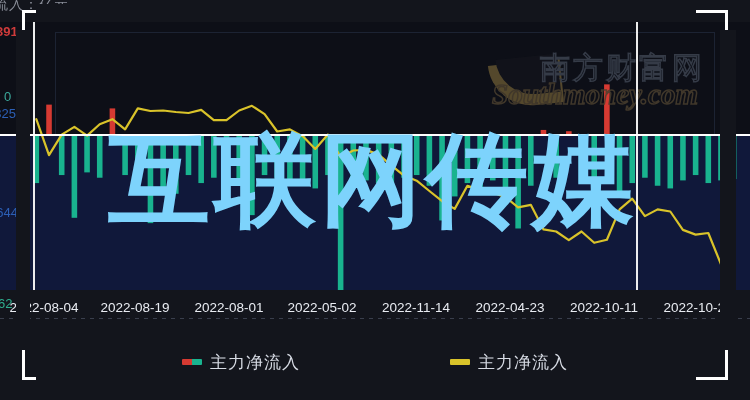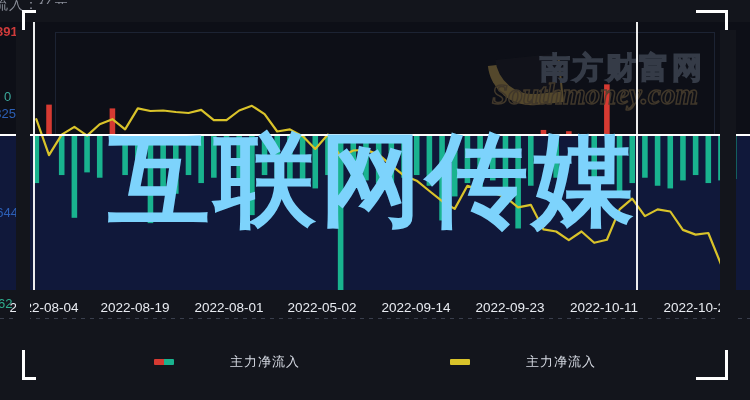--- a/index.html
+++ b/index.html
@@ -52,26 +52,26 @@
   .xaxis-dash{position:absolute;left:0;top:28px;width:750px;height:1px;
      background:repeating-linear-gradient(to right,#3a3f4d 0 4px,transparent 4px 9px);}
 
   
   .legend{position:absolute;left:0;top:348px;width:750px;height:28px;z-index:30;
           display:flex;justify-content:center;align-items:center;gap:150px;}
   .legend-item{display:flex;align-items:center;gap:8px;}
   .legend-mark{width:20px;height:6px;border-radius:1px;position:relative;}
   .legend-mark.dual{background:linear-gradient(to right,#d63a32 0 50%,#19b38f 50% 100%);}
   .legend-mark.yellow{background:#d9c32a;}
-  .legend-text{font-size:13px;color:#d7dbe4;letter-spacing:1px;white-space:nowrap;margin-left:48px;}
+  .legend-text{font-size:17px;color:#d7dbe4;letter-spacing:1px;white-space:nowrap;}
 
   
   .watermark{position:absolute;left:490px;top:26px;width:256px;height:76px;z-index:9;opacity:.85;}
   .wm-cn{position:absolute;left:50px;top:0px;font-size:30px;letter-spacing:3px;color:transparent;
-     -webkit-text-stroke:1.5px #3c4350;white-space:nowrap;font-weight:bold;}
+     -webkit-text-stroke:1.5px #3c4350;white-space:nowrap;font-weight:normal;}
   .wm-en{position:absolute;left:2px;top:30px;font-size:29px;font-style:italic;font-weight:bold;
      color:transparent;-webkit-text-stroke:1.5px #4a3f2e;white-space:nowrap;
      font-family:"Liberation Serif","DejaVu Serif",serif;}
   .wm-swoosh{position:absolute;left:0px;top:14px;width:72px;height:44px;
      background:#6b5a34;border-radius:0 0 0 70px;transform:rotate(-6deg);opacity:.9;}
   .wm-swoosh:after{content:"";position:absolute;left:8px;top:-5px;width:62px;height:38px;
      background:#13151c;border-radius:0 0 0 60px;}
 
   
   .big-title{position:absolute;left:0;top:126px;width:746px;text-align:center;z-index:35;
@@ -171,22 +171,22 @@
   <div class="ylab b1">-325</div>
   <div class="ylab b2">-644</div>
   <div class="ylab g2">62</div>
 
   <div class="xaxis">
     <div class="xaxis-dash"></div>
     <div class="xtick" style="left:44px">2022-08-04</div>
     <div class="xtick" style="left:135px">2022-08-19</div>
     <div class="xtick" style="left:229px">2022-08-01</div>
     <div class="xtick" style="left:322px">2022-05-02</div>
-    <div class="xtick" style="left:416px">2022-09-14</div>
-    <div class="xtick" style="left:510px">2022-09-23</div>
+    <div class="xtick" style="left:416px">2022-11-14</div>
+    <div class="xtick" style="left:510px">2022-04-23</div>
     <div class="xtick" style="left:604px">2022-10-11</div>
     <div class="xtick" style="left:698px">2022-10-20</div>
   </div>
 
   <div class="legend">
     <div class="legend-item">
       <span class="legend-mark dual"></span>
       <span class="legend-text">主力净流入</span>
     </div>
     <div class="legend-item">

